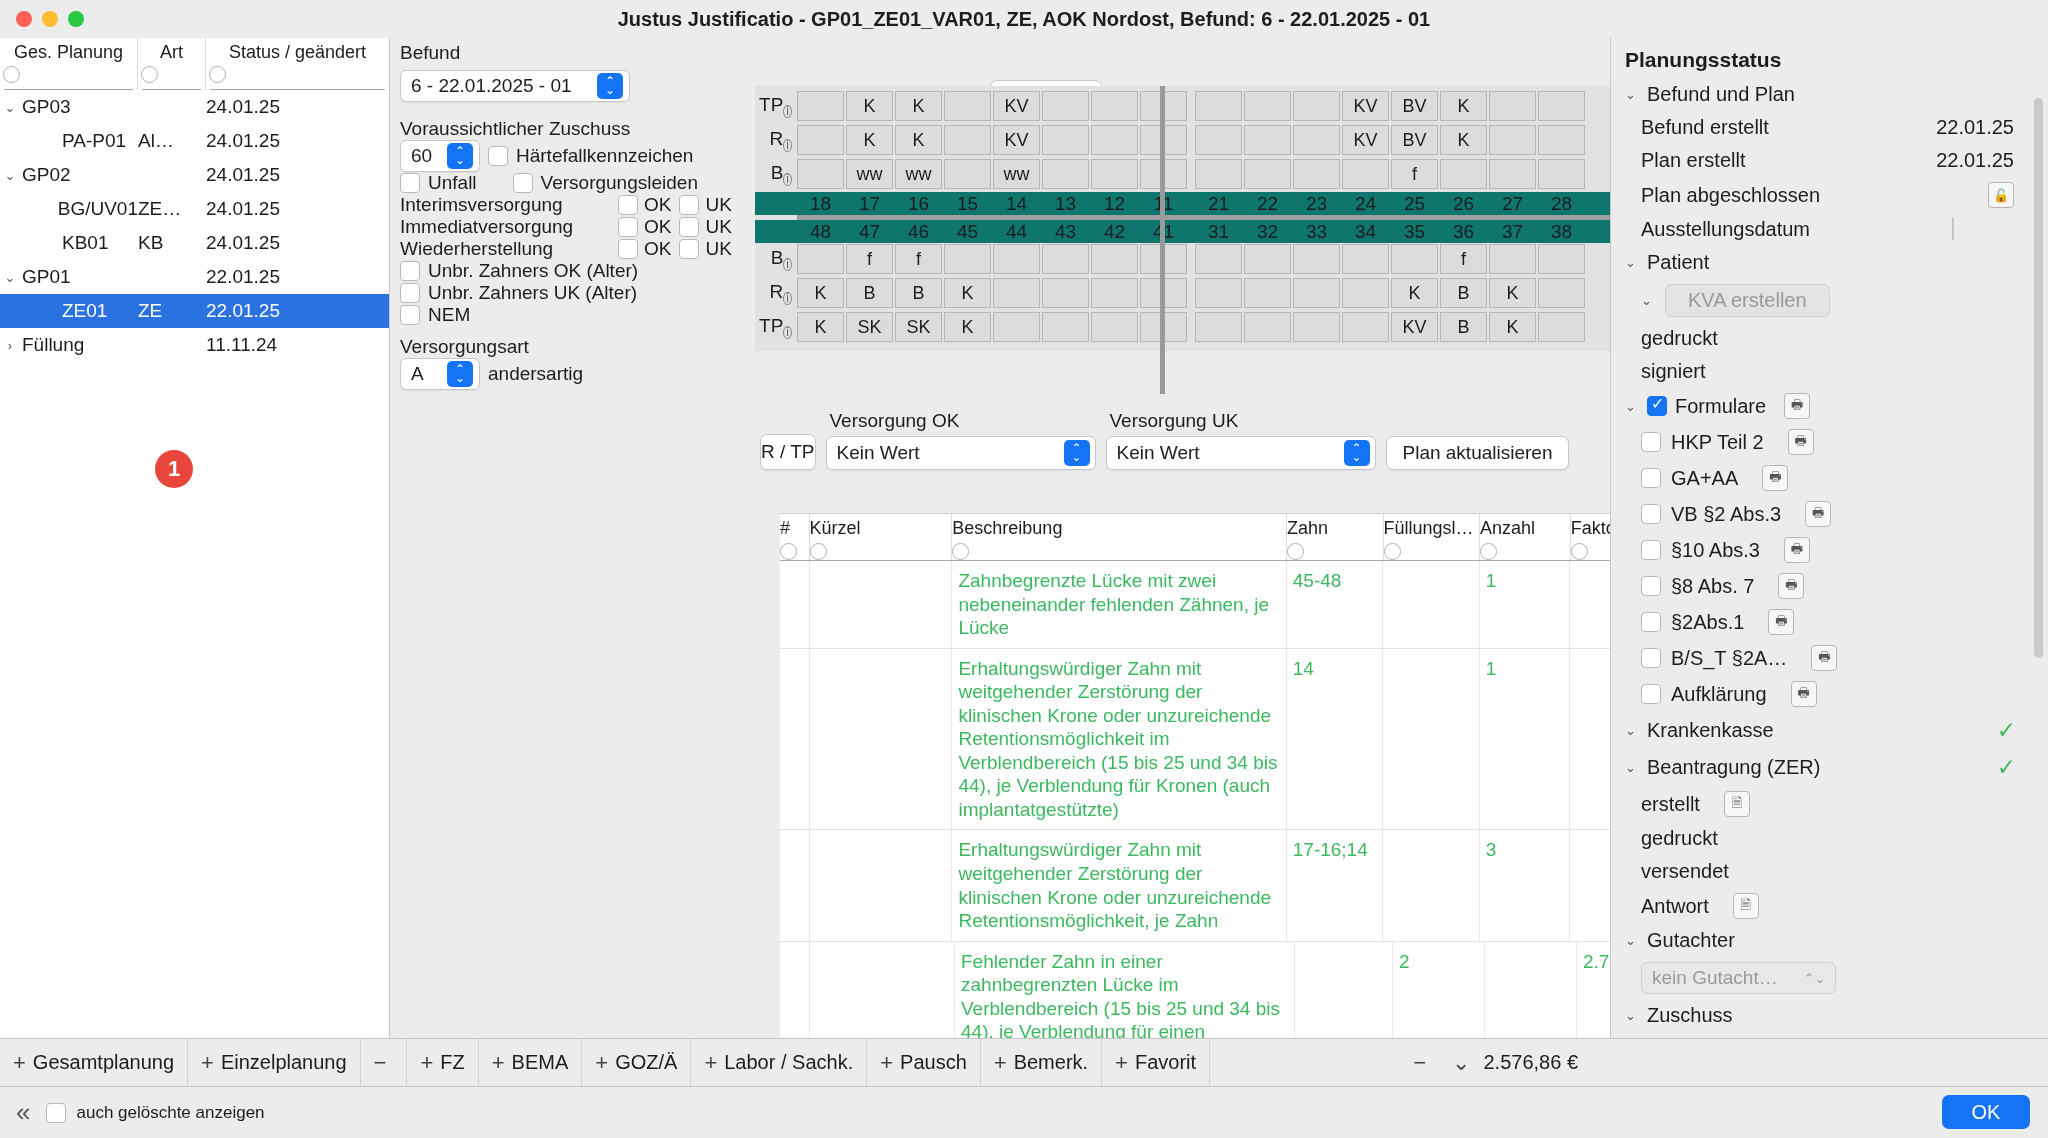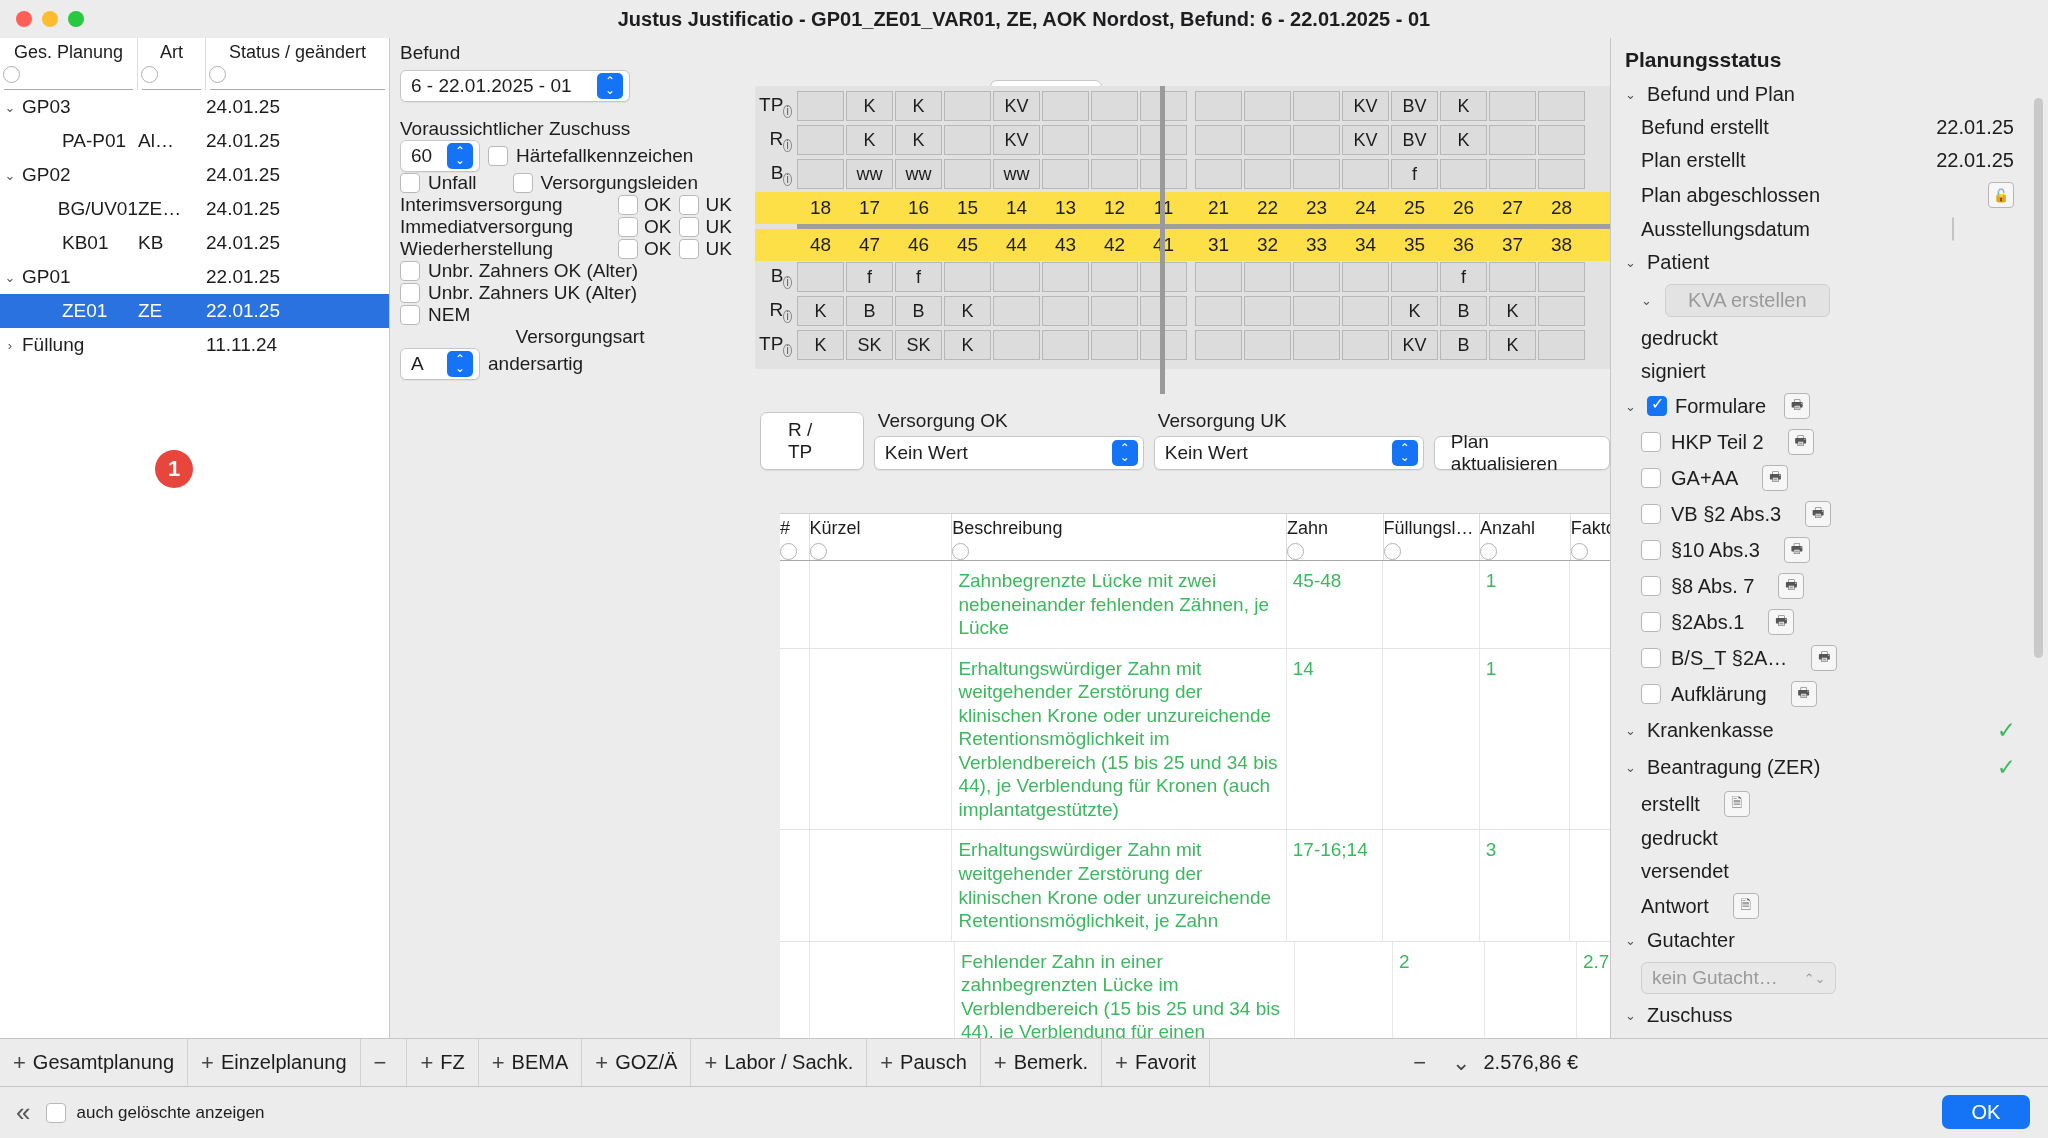--- a/index.html
+++ b/index.html
@@ -97,21 +97,21 @@
   .ch-row{ display:flex; align-items:center; height:32px; margin-bottom:2px; }
   .ch-lab{ width:42px; text-align:right; padding-right:5px; font-size:19px; white-space:nowrap;}
   .ch-lab .i{ font-size:12px; vertical-align:sub; color:#666; border:1px solid #888;
               border-radius:50%; padding:0 2px; display:inline-block; line-height:11px; }
   .quad{ display:flex; gap:2px; }
   .gap{ width:8px; }
   .cell{
     width:47px;height:30px;background:#dcdcdc;border:1px solid #b7b7b7;
     display:flex;align-items:center;justify-content:center;font-size:18px;
   }
-  .numrow{ display:flex; align-items:center; height:32px; background:#fde047; }
+  .numrow{ display:flex; align-items:center; height:23px; background:#0f766e; }
   .numrow .ch-lab{ background:transparent; }
   .numcell{ width:47px;height:30px;display:flex;align-items:center;justify-content:center;
             font-size:19px; }
   .midbar{ height:5px; background:#9e9e9e; margin-left:42px; width:813px;}
   .vdiv{ position:absolute; left:770px; top:48px; width:5px; height:308px; background:#9a9a9a; }
 
   
   .vers-row{ position:absolute; left:370px; top:372px; display:flex; align-items:flex-end; gap:10px; }
   .dropdown{
     background:#fff;border:1px solid #c6c6c6;border-radius:6px;height:34px;
@@ -354,21 +354,21 @@
       </div>
       <div class="row-line">
         <span class="cb"></span>
         <span class="lbl">Unbr. Zahners UK (Alter)</span>
       </div>
       <div class="row-line">
         <span class="cb"></span>
         <span class="lbl">NEM</span>
       </div>
 
-      <div class="lbl" style="text-align:center;">Versorgungsart</div>
+      <div class="lbl" style="margin-top:10px;">Versorgungsart</div>
       <div class="row-line">
         <div class="sel-box" style="width:80px;">
           <span>A</span>
           <span class="stepper">
               <span>⌃</span>
               <span>⌄</span>
             </span>
         </div>
         <span class="lbl">andersartig</span>
       </div>
@@ -572,21 +572,21 @@
               <div class="cell">K</div>
               <div class="cell"></div>
             </div>
           </div>
         </div>
     </div>
     <div class="vdiv"></div>
 
     <div class="vers-row">
       <div>
-        <div class="btn" style="padding:6px 27px;">R / TP</div>
+        <div class="btn" style="padding:6px 0;">R / TP</div>
       </div>
       <div>
         <div class="lbl" style="margin-bottom:4px;margin-left:4px;">Versorgung OK</div>
         <div class="dropdown" style="width:270px;">
           <span>Kein Wert</span>
           <span class="stepper">
               <span>⌃</span>
               <span>⌄</span>
             </span>
         </div>

